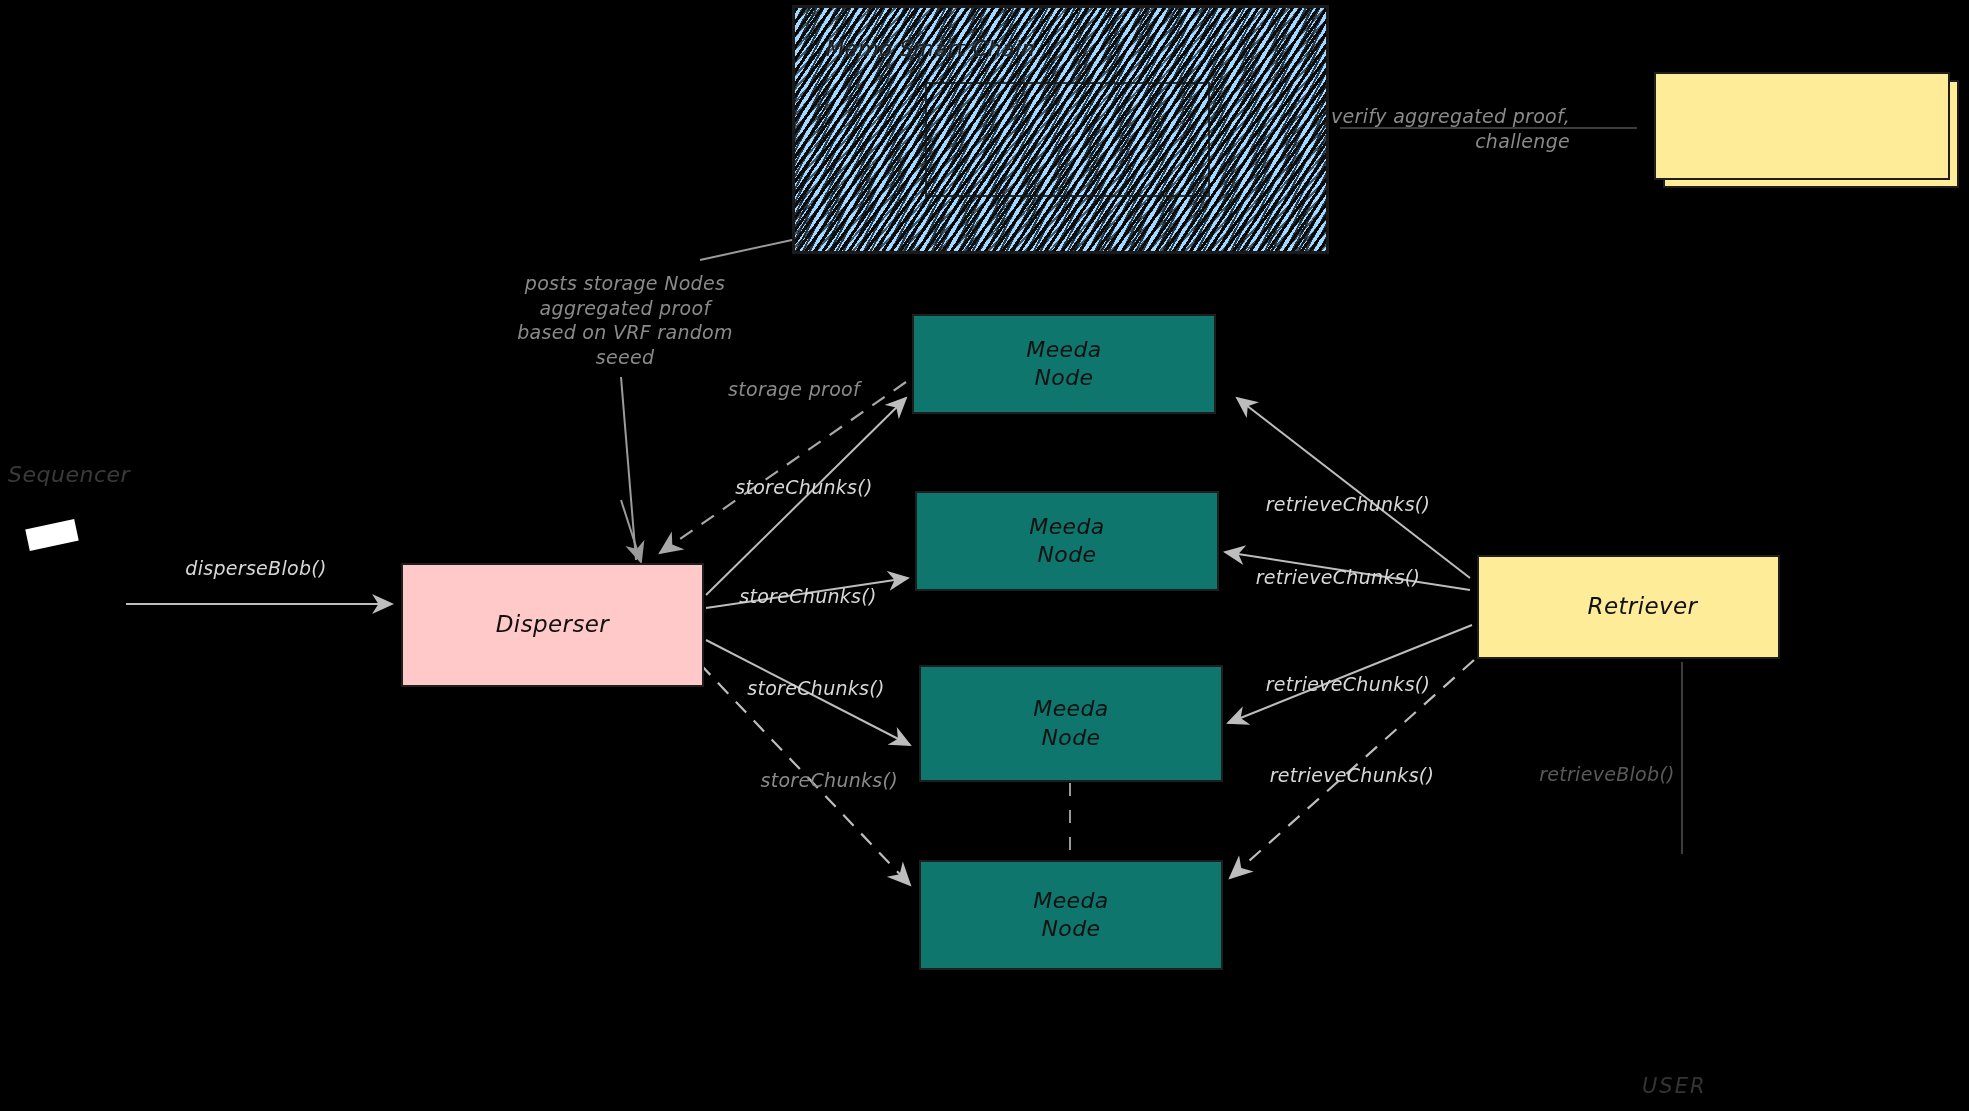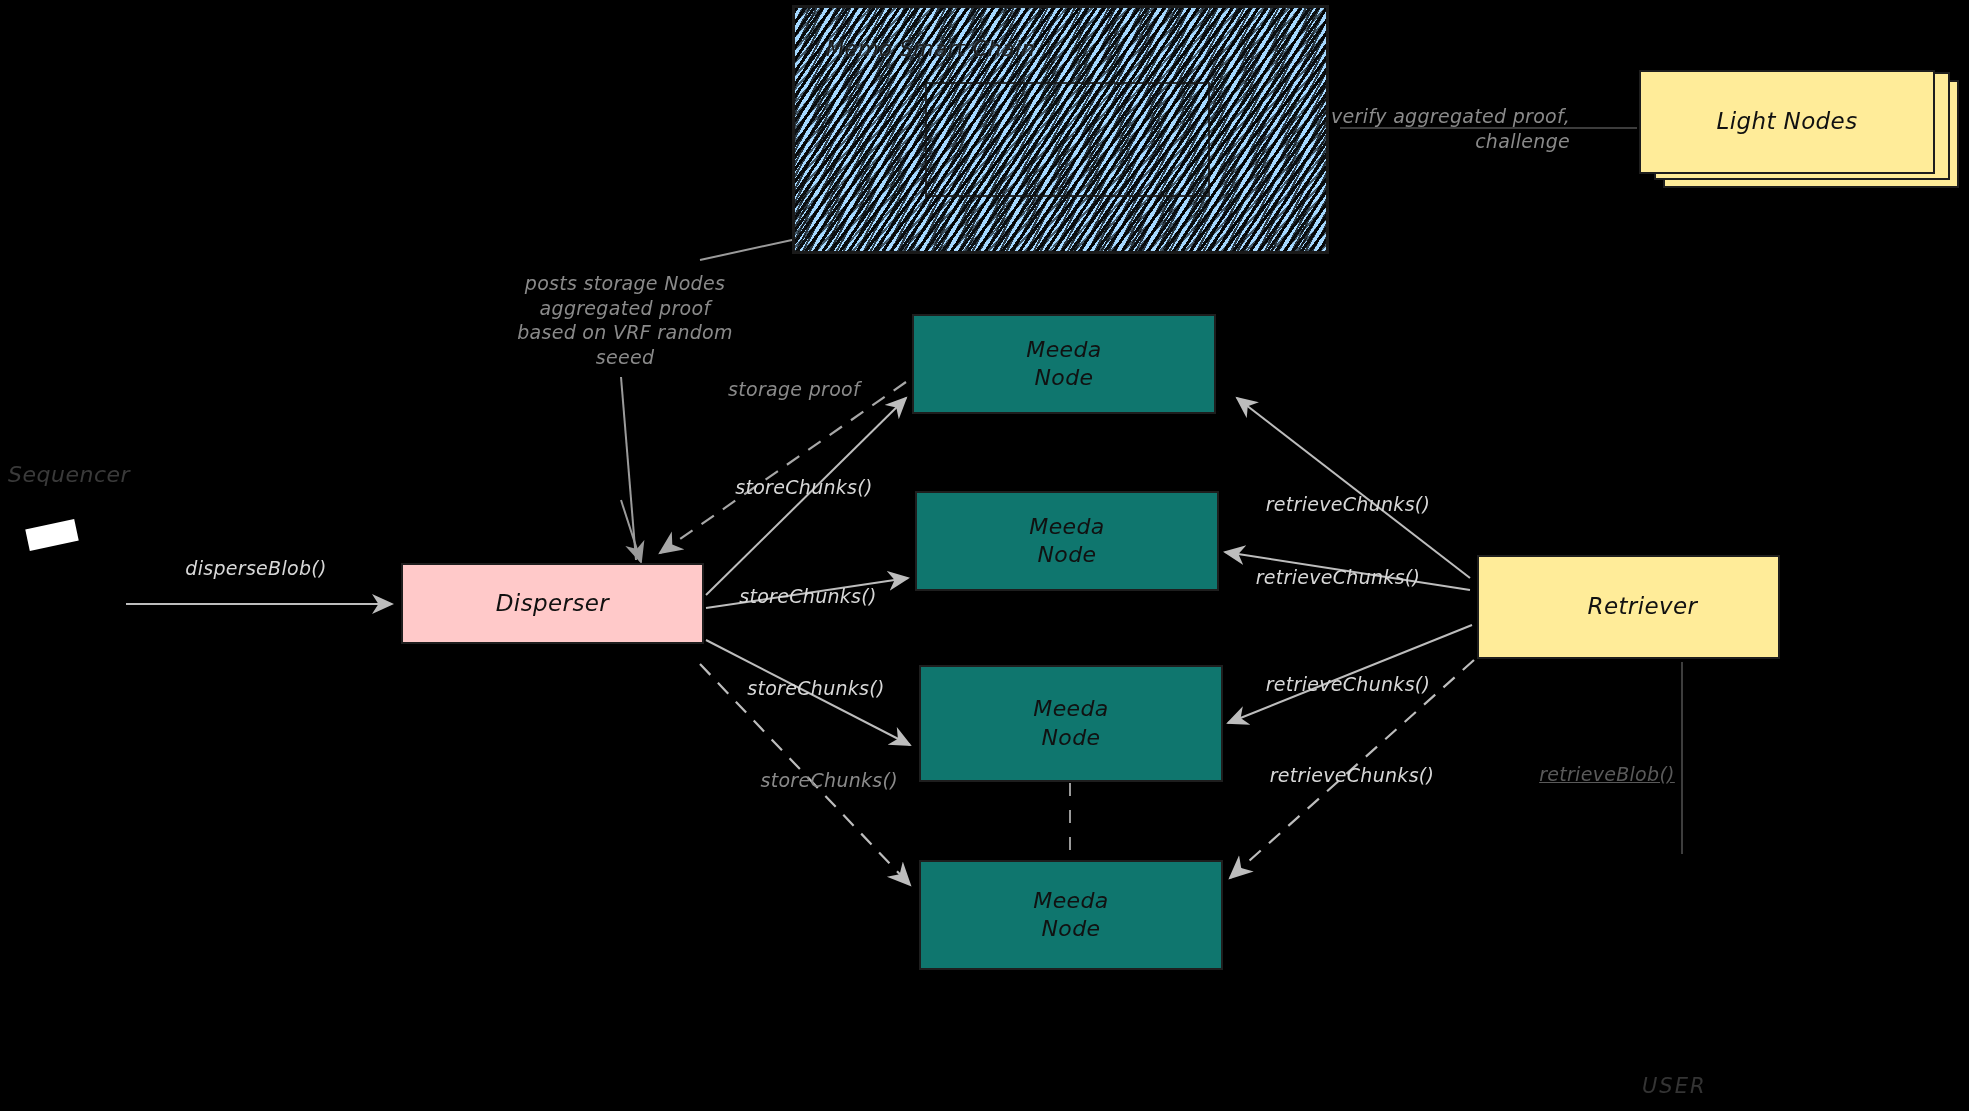--- a/index.html
+++ b/index.html
@@ -194,23 +194,20 @@
     <path d="M1070,783 L1070,862" stroke="#9a9a9a" stroke-width="2" fill="none" stroke-dasharray="13 14"></path>
   </svg>
 
   <div class="hatch-box" style="left:792px; top:5px; width:537px; height:249px;">
   </div>
   <div class="hatch-inner" style="left:925px; top:82px; width:285px; height:115px;"></div>
   <div class="hatch-title" style="left:826px; top:17px;margin-top:20px;">Memo Smart Chain</div>
 
   <div class="stack-shadow" style="left:1663px; top:80px; width:296px; height:108px;"></div>
   <div class="stack-shadow" style="left:1654px; top:72px; width:296px; height:108px;"></div>
-  <div class="node-box lightnodes" style="left:1639px; top:70px; width:296px; height:104px;">
-    <span class="node-label">Light Nodes</span>
-  </div>
 
   <div class="node-box meeda-node" style="left:912px; top:314px; width:304px; height:100px;">
     <span class="node-label">Meeda
 Node</span>
   </div>
 
   <div class="node-box meeda-node" style="left:915px; top:491px; width:304px; height:100px;">
     <span class="node-label">Meeda
 Node</span>
   </div>
@@ -218,21 +215,21 @@
   <div class="node-box meeda-node" style="left:919px; top:665px; width:304px; height:117px;">
     <span class="node-label">Meeda
 Node</span>
   </div>
 
   <div class="node-box meeda-node" style="left:919px; top:860px; width:304px; height:110px;">
     <span class="node-label">Meeda
 Node</span>
   </div>
 
-  <div class="node-box disperser" style="left:401px; top:563px; width:303px; height:81px;">
+  <div class="node-box disperser" style="left:401px; top:563px; width:303px; height:124px;">
     <span class="node-label">Disperser</span>
   </div>
 
   <div class="node-box retriever" style="left:1477px; top:555px; width:303px; height:104px;padding-left:28px;">
     <span class="node-label">Retriever</span>
   </div>
 
   <div class="actor-label sequencer-label" style="left:8px; top:462px;">Sequencer</div>
   <div class="sequencer-glyph" style="left:27px; top:524px; width:50px; height:22px;"></div>
 
@@ -253,15 +250,15 @@
   <div class="edge-label bright" style="left:724px; top:475px; width:160px;">storeChunks()</div>
   <div class="edge-label bright" style="left:728px; top:584px; width:160px;">storeChunks()</div>
   <div class="edge-label bright" style="left:736px; top:676px; width:160px;">storeChunks()</div>
   <div class="edge-label dim" style="left:738px; top:768px; width:160px;">storeChunks()</div>
 
   <div class="edge-label bright" style="left:1258px; top:492px; width:180px;">retrieveChunks()</div>
   <div class="edge-label bright" style="left:1248px; top:565px; width:180px;">retrieveChunks()</div>
   <div class="edge-label bright" style="left:1258px; top:672px; width:180px;">retrieveChunks()</div>
   <div class="edge-label bright" style="left:1262px; top:763px; width:180px;">retrieveChunks()</div>
 
-  <div class="edge-label dimmer" style="left:1512px; top:762px; width:190px;text-decoration:underline;">retrieveBlob()</div>
+  <div class="edge-label dimmer" style="left:1512px; top:762px; width:190px;">retrieveBlob()</div>
 
 </div>
 
 </body></html>

